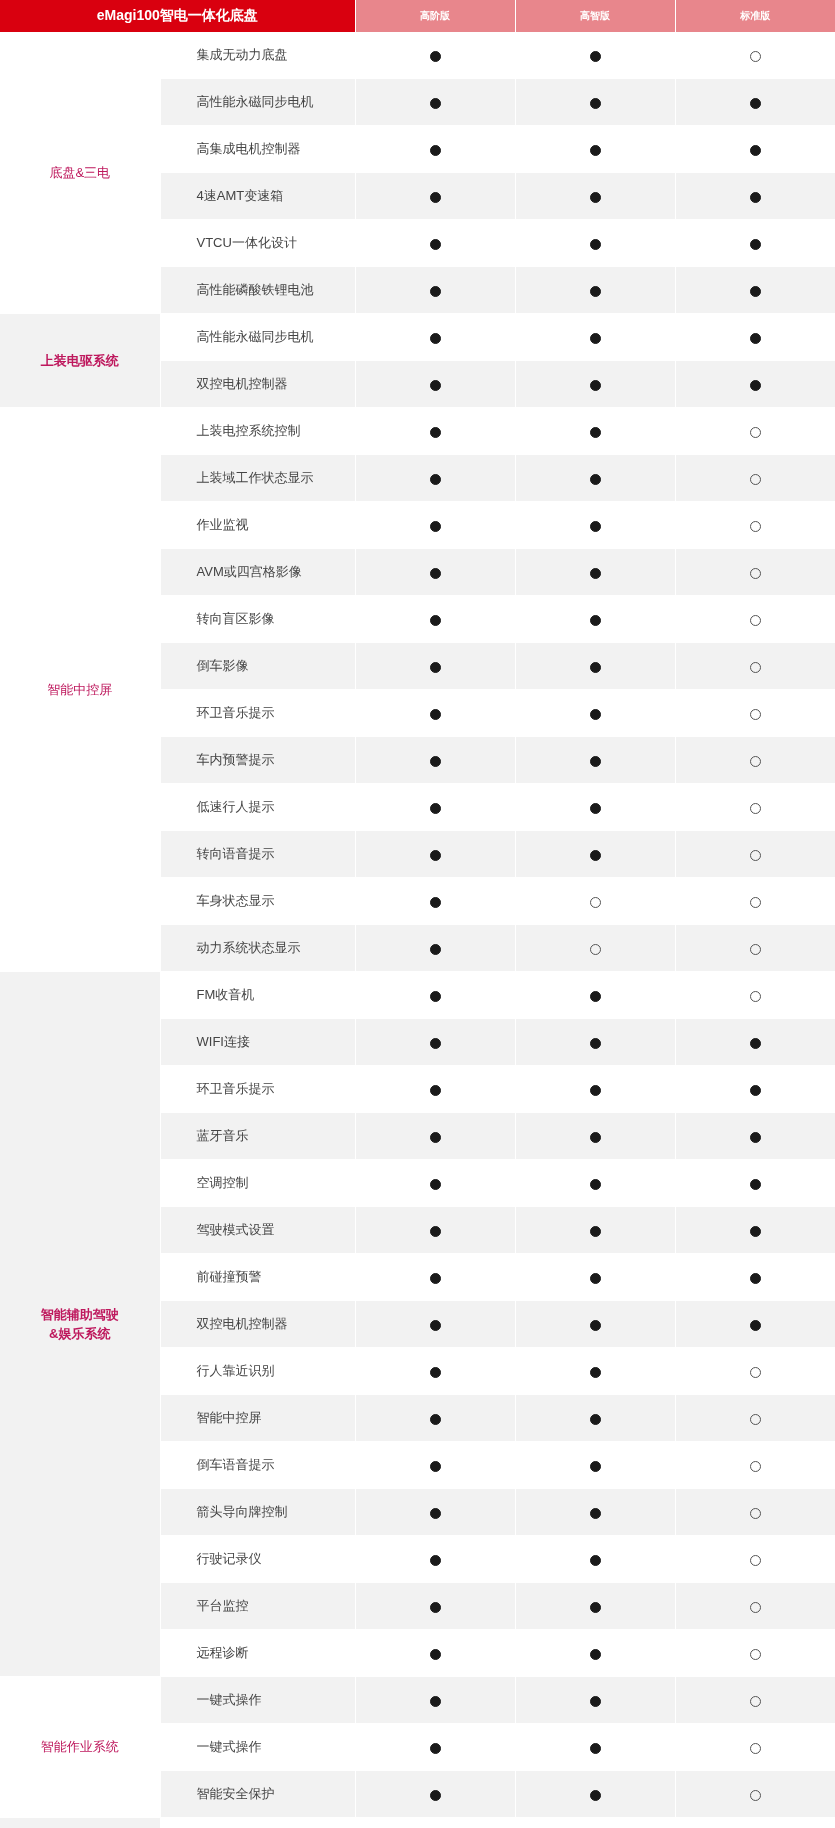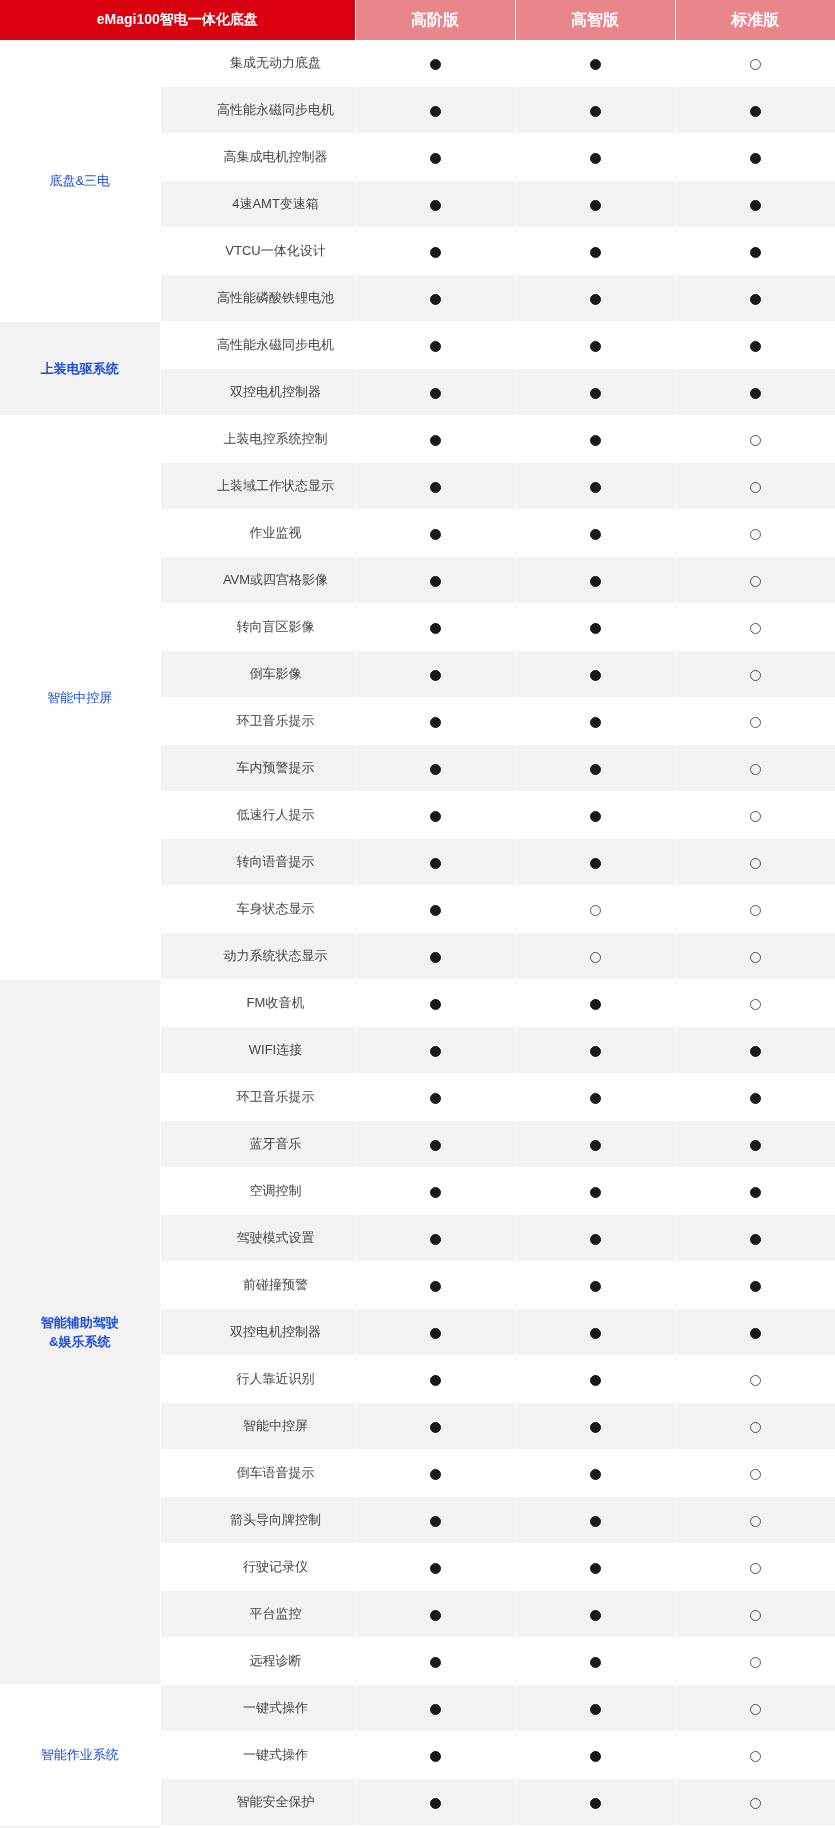--- a/index.html
+++ b/index.html
@@ -14,56 +14,56 @@
   .spec-table {
     width: 835px;
     border-collapse: collapse;
     table-layout: fixed;
   }
   .spec-table col.c-group { width: 160px; }
   .spec-table col.c-feature { width: 195px; }
   .spec-table col.c-variant { width: 160px; }
 
   thead th {
-    height: 40px;
+    height: 32px;
     font-size: 14px;
     font-weight: bold;
     color: #ffffff;
     padding: 0;
     vertical-align: middle;
     text-align: center;
   }
   th.head-title {
     background: #d9000f;
     font-size: 14px;
   }
   th.head-variant {
     background: #e8868c;
     border-left: 1px solid #ffffff;
-    font-size: 16px;
+    font-size: 10px;
   }
 
   tbody td {
     height: 46px;
     font-size: 13px;
     padding: 0;
     vertical-align: middle;
     border-bottom: 1px solid #ffffff;
   }
   td.group-cell {
     text-align: center;
-    color: #1d4ed8;
+    color: #be185d;
     font-size: 13px;
     line-height: 1.5;
     border-right: 1px solid #ffffff;
   }
   td.feature-cell {
     padding-left: 36px;
     color: #444444;
-    text-align: center;
+    text-align: left;
   }
   td.mark-cell {
     text-align: center;
     border-left: 1px solid #ffffff;
   }
 
   tr.row-odd td:not(.group-cell) { background: #ffffff; }
   tr.row-even td:not(.group-cell) { background: #f2f2f2; }
 
   .group-a { background: #ffffff; }

